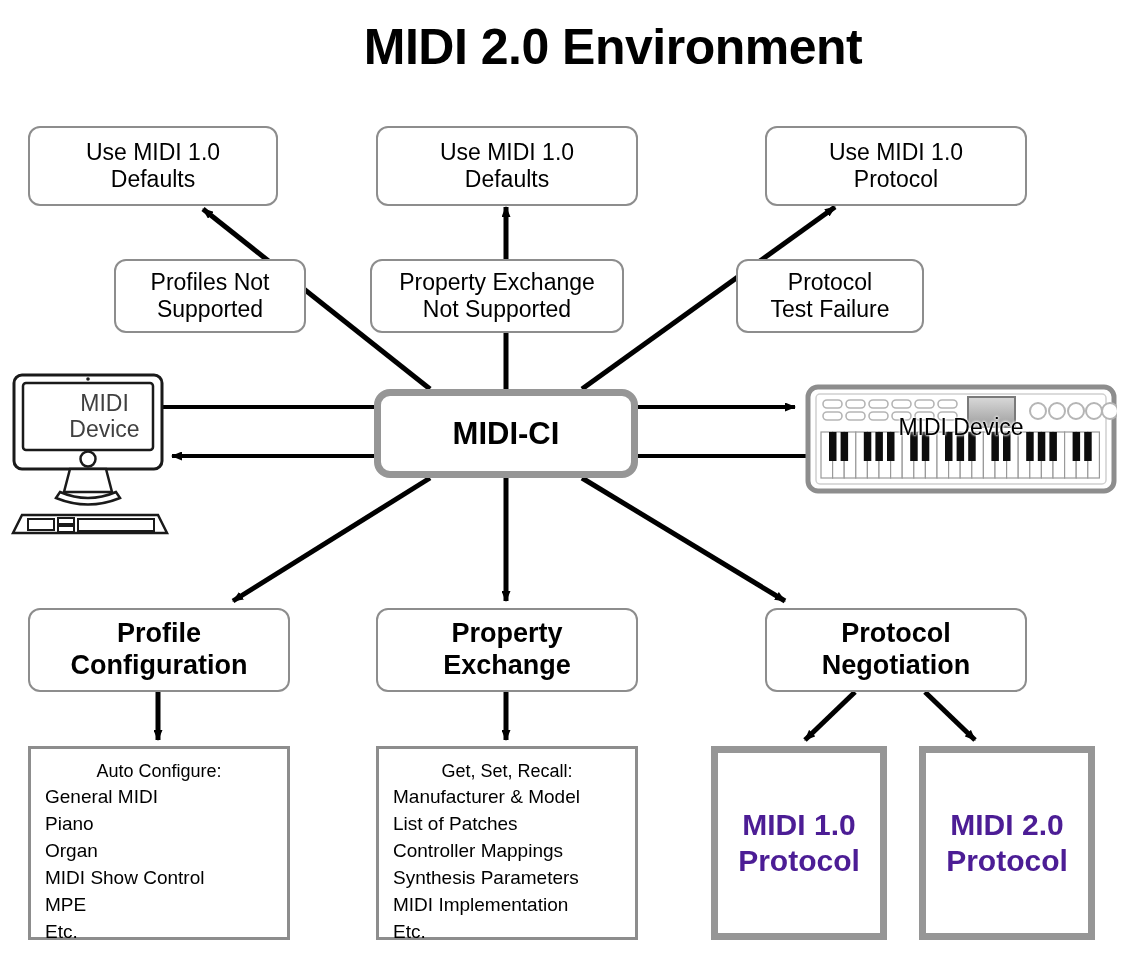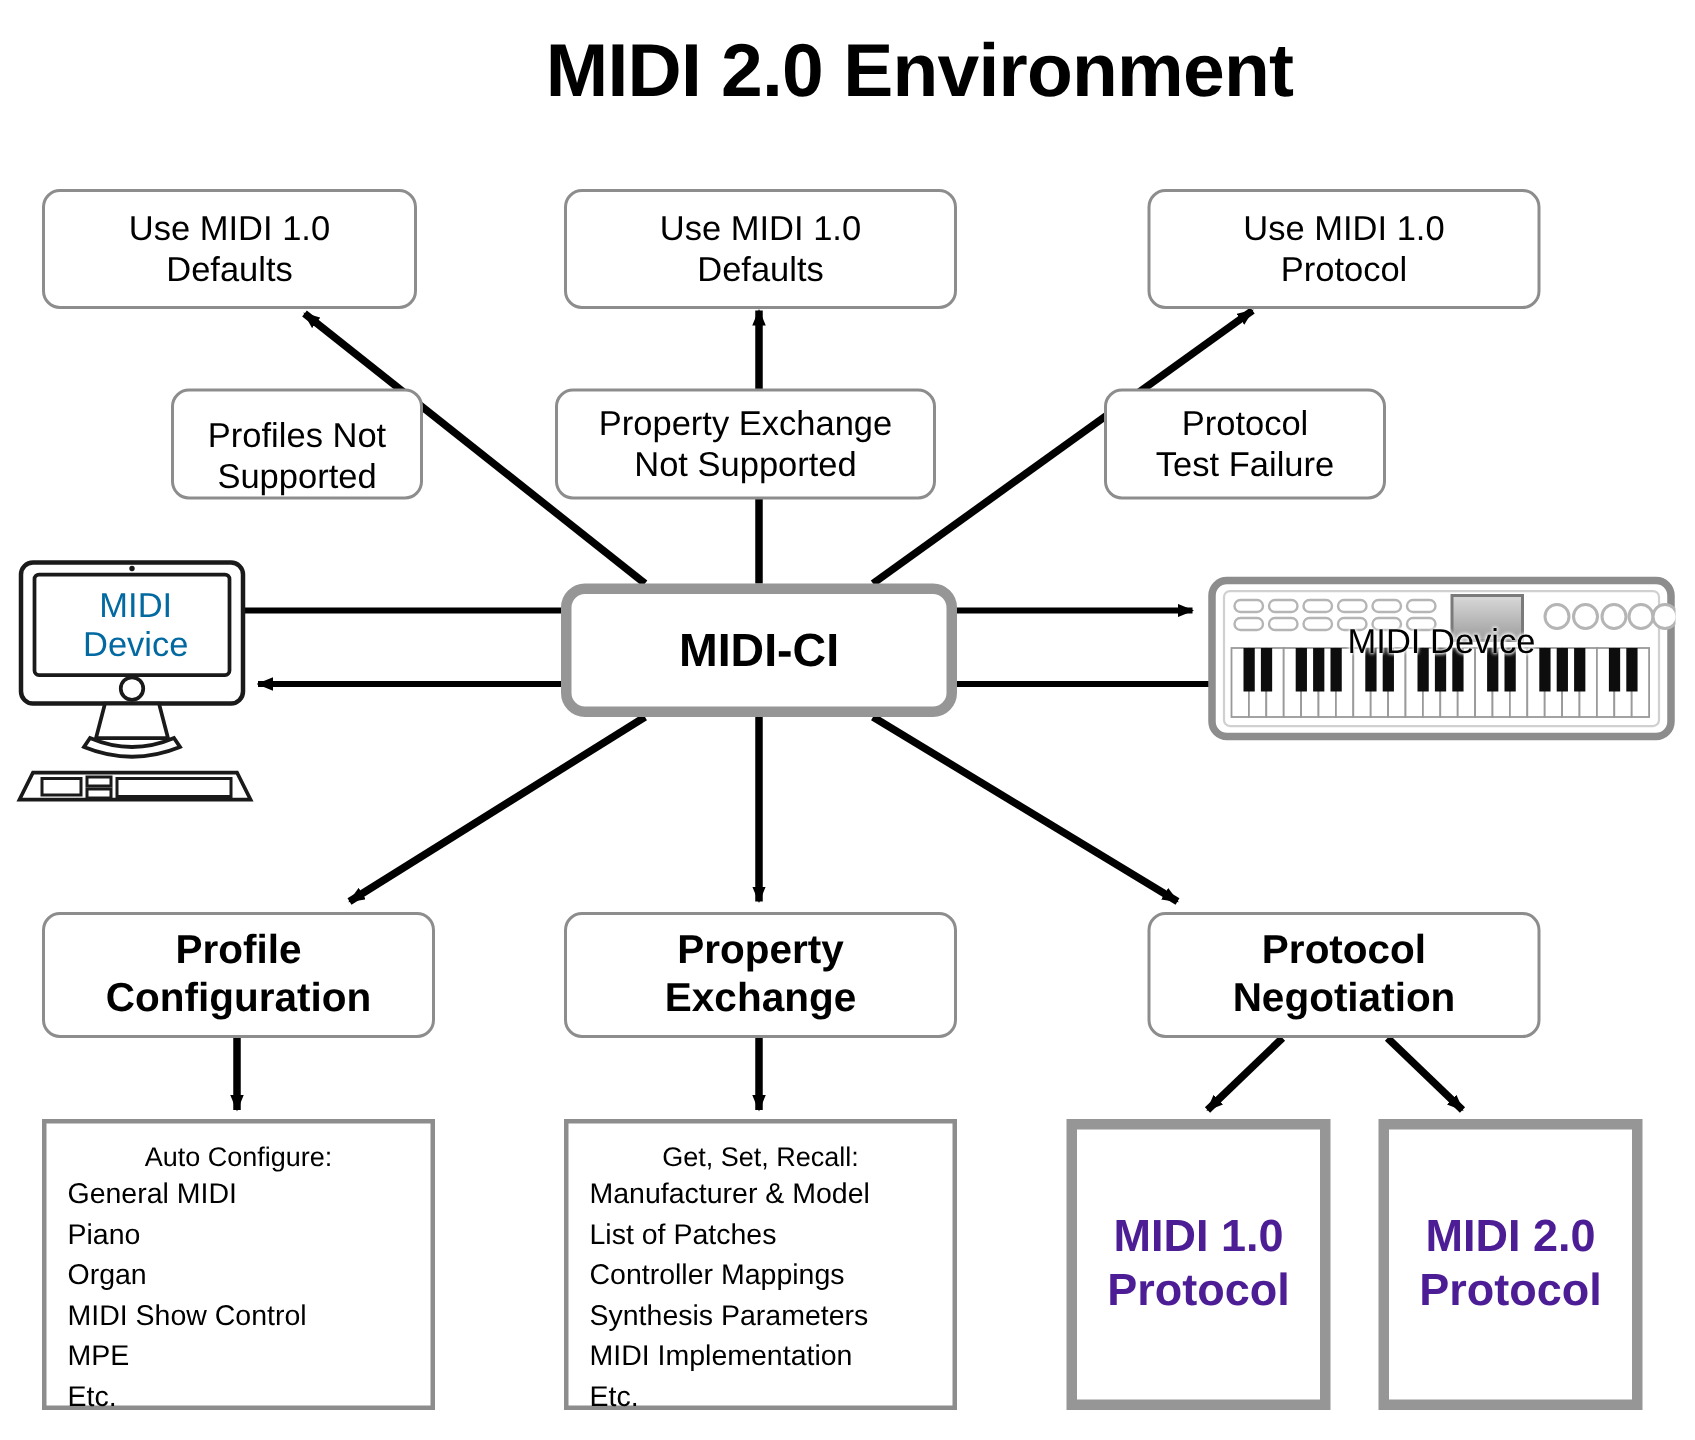--- a/index.html
+++ b/index.html
@@ -120,26 +120,26 @@
     z-index: 3;
   }
 
   
   .computer {
     position: absolute;
     z-index: 3;
   }
   .computer .screen-label {
     position: absolute;
-    left: 0;
+    left: 14px;
     top: 18px;
     width: 100%;
     text-align: center;
     font-size: 23px;
-    color: #0369a1;
+    color: #404040;
     line-height: 1.15;
     z-index: 2;
   }
   
   .synth {
     position: absolute;
     z-index: 3;
   }
   .synth .synth-label {
     position: absolute;
@@ -204,21 +204,21 @@
   <div class="rbox plain" style="left:376px; top:126px; width:262px; height:80px;">
     <span style="white-space:pre-line;">Use MIDI 1.0
 Defaults</span>
   </div>
 
   <div class="rbox plain" style="left:765px; top:126px; width:262px; height:80px;">
     <span style="white-space:pre-line;">Use MIDI 1.0
 Protocol</span>
   </div>
 
-  <div class="rbox plain" style="left:114px; top:259px; width:168px; height:74px;align-items:flex-end;">
+  <div class="rbox plain" style="left:114px; top:259px; width:192px; height:74px;">
     <span style="white-space:pre-line;">Profiles Not
 Supported</span>
   </div>
 
   <div class="rbox plain" style="left:370px; top:259px; width:254px; height:74px;">
     <span style="white-space:pre-line;">Property Exchange
 Not Supported</span>
   </div>
 
   <div class="rbox plain" style="left:736px; top:259px; width:188px; height:74px;">

